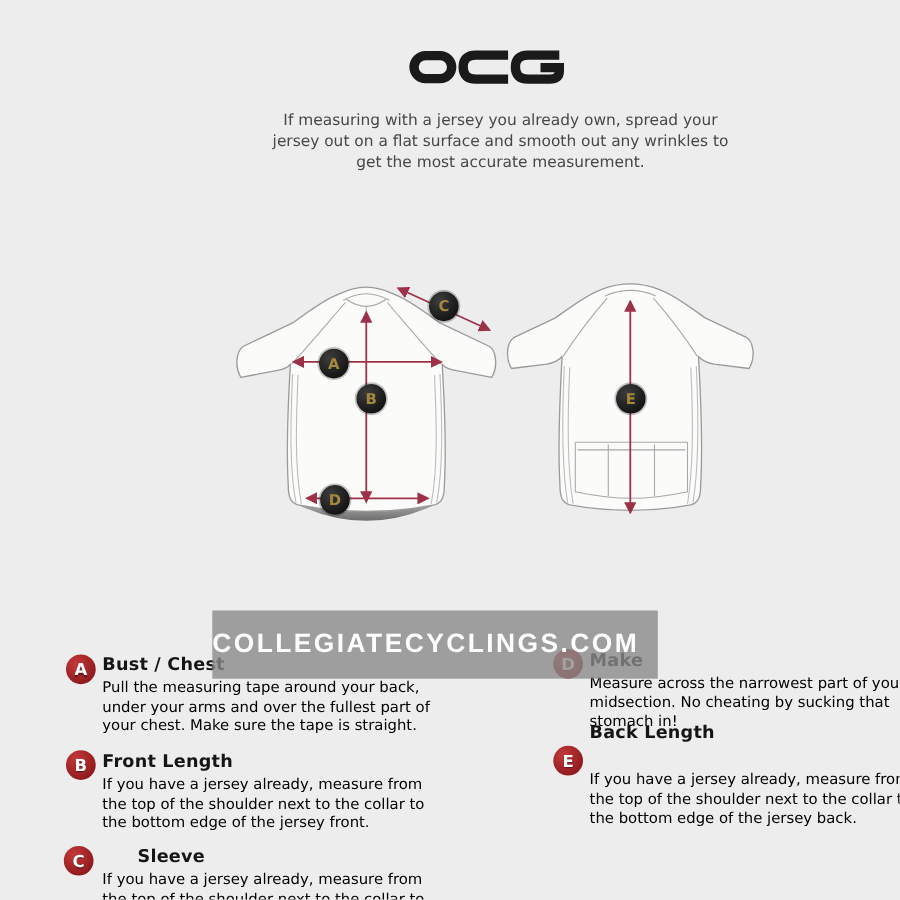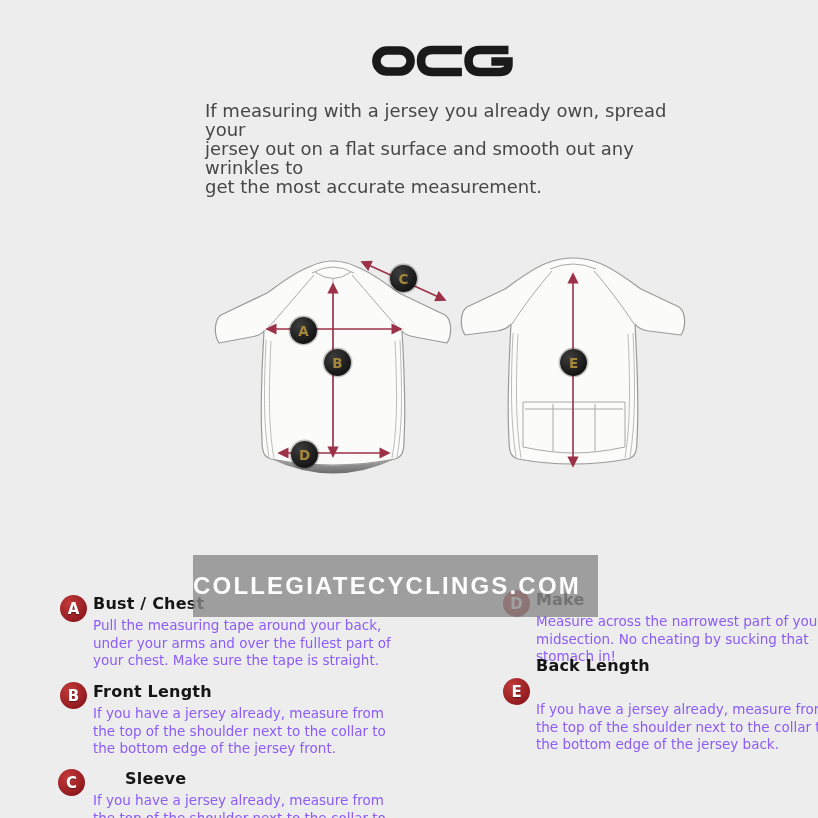--- a/index.html
+++ b/index.html
@@ -5,21 +5,21 @@
   html,body{margin:0;padding:0;}
   body{width:818px;height:818px;background:#ededed;overflow:hidden;
        font-family:"DejaVu Sans","Liberation Sans",sans-serif;}
   .page{position:relative;width:818px;height:818px;background:#ededed;overflow:hidden;}
 
   
   .logo{position:absolute;left:366px;top:42px;width:150px;height:38px;}
 
   
   .intro{position:absolute;left:205px;top:101px;width:500px;
-         font-size:18px;line-height:19px;color:#474747;
+         font-size:14px;line-height:19px;color:#474747;text-align:center;
          white-space:pre-line;}
 
   
   .front-svg{position:absolute;left:205px;top:245px;}
   .back-svg{position:absolute;left:455px;top:245px;}
 
   
   .marker{position:absolute;width:27px;height:27px;border-radius:50%;
           background:radial-gradient(circle at 35% 30%, #3d3d3d, #151515 72%);
           color:#a6883b;font-size:13.5px;font-weight:bold;
@@ -27,21 +27,21 @@
           box-shadow:0 0 0 1.5px rgba(20,20,20,.25);}
 
   
   .badge{position:absolute;width:27px;height:27px;border-radius:50%;
          background:radial-gradient(circle at 35% 30%, #c33a3a, #8d181d 78%);
          color:#fff;font-size:15px;font-weight:bold;
          display:flex;align-items:center;justify-content:center;
          text-shadow:0 1px 1px rgba(0,0,0,.45);}
   .sec-title{position:absolute;font-size:16px;font-weight:bold;color:#151515;
              letter-spacing:.2px;white-space:pre;}
-  .sec-body{position:absolute;font-size:13.5px;line-height:17.5px;color:#8b5cf6;
+  .sec-body{position:absolute;font-size:13.5px;line-height:17.5px;color:#000000;
             white-space:pre;}
 
   
   .watermark{position:absolute;left:193px;top:555px;width:405px;height:62px;
              background:rgba(137,137,137,0.8);
              display:flex;align-items:center;z-index:5;}
   .watermark span{color:#fdfdfd;font-family:"Liberation Sans",sans-serif;
                   font-size:24px;font-weight:bold;letter-spacing:2.2px;white-space:nowrap;}
 </style>
 </head>

